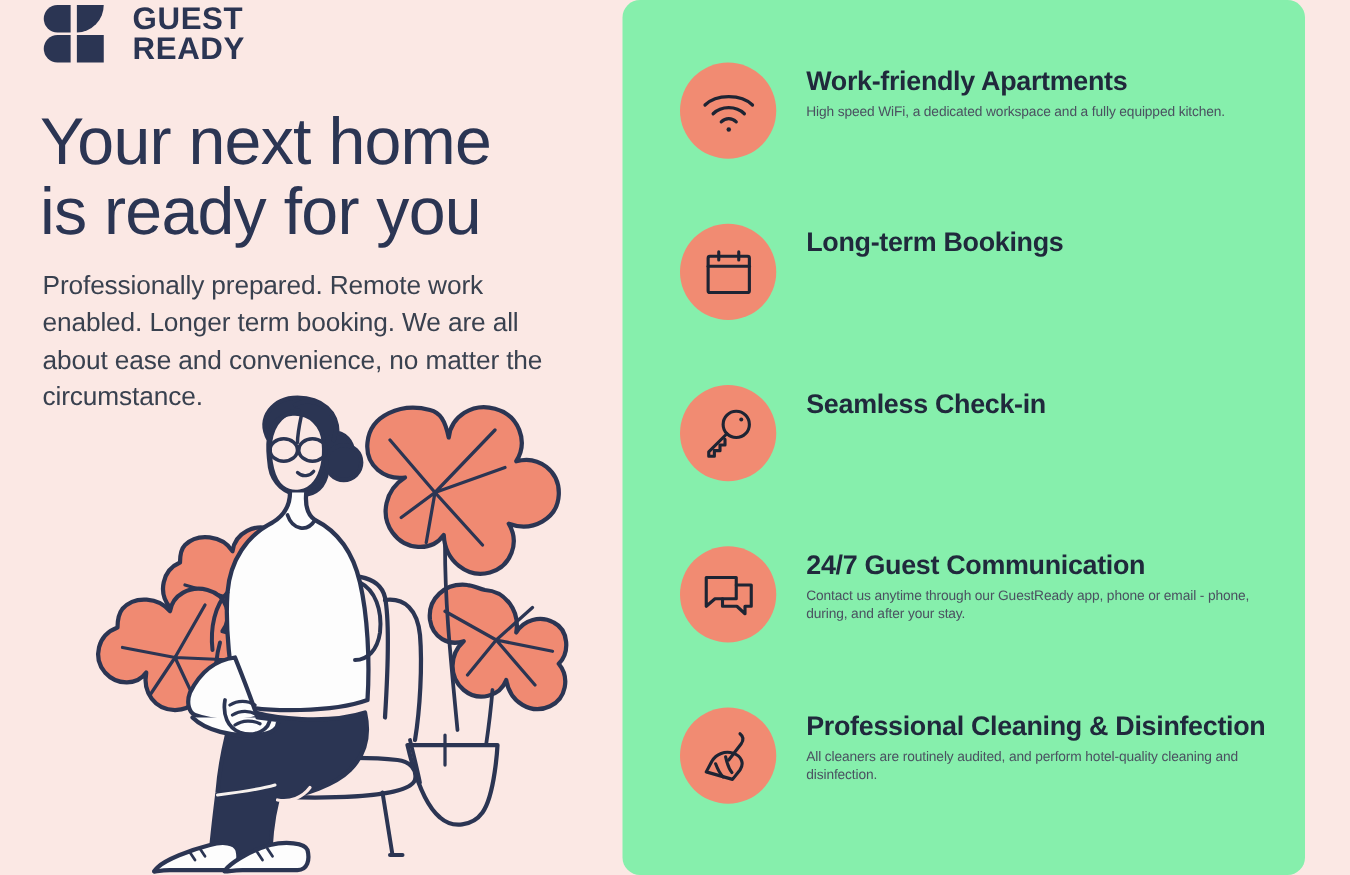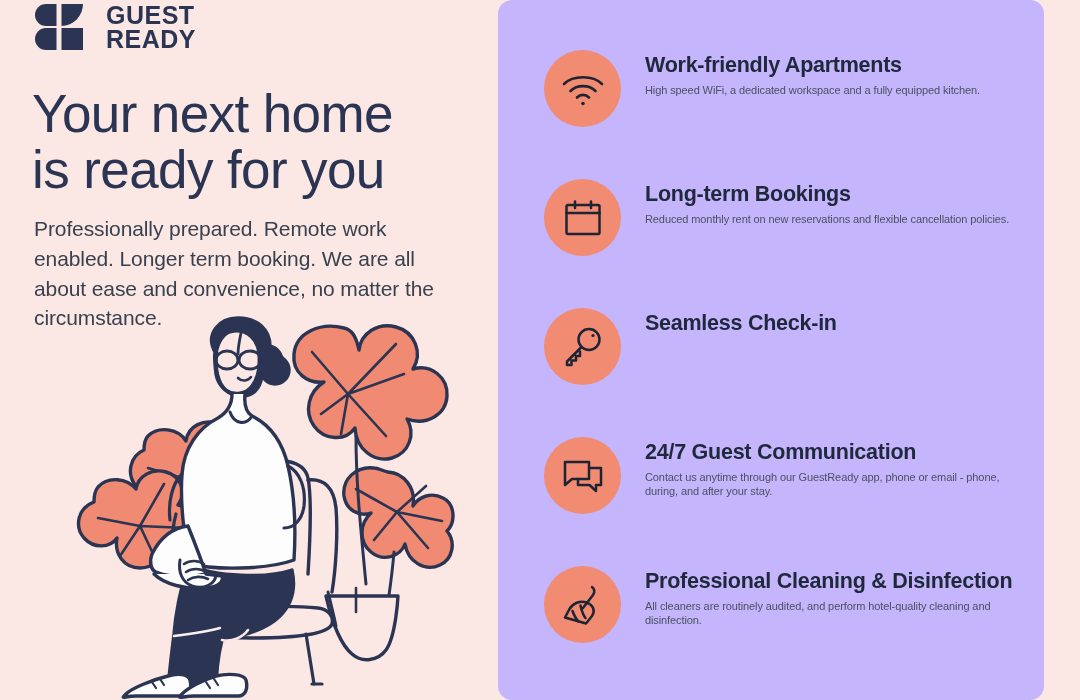--- a/index.html
+++ b/index.html
@@ -42,21 +42,21 @@
   }
 
   .illustration{
     position:absolute; left:56px; top:316px;
     width:400px; height:384px;
   }
 
   
   .card{
     position:absolute; left:498px; top:0; width:546px; height:700px;
-    background:#c4b5fd;
+    background:#86efac;
     border-radius:14px 14px 14px 14px;
   }
 
   .feature-list{
     position:absolute; left:46px; top:48px; right:14px;
     display:flex; flex-direction:column; gap:50px;
   }
   .feature{
     display:flex; align-items:flex-start; gap:24px;
   }
@@ -236,21 +236,20 @@
       <div class="feature-icon">
         <svg width="40" height="40" viewBox="0 0 40 40" fill="none" stroke="#1E2433" stroke-width="2.5" stroke-linecap="round" stroke-linejoin="round">
           <rect x="3.5" y="7" width="33" height="29" rx="1.5"></rect>
           <path d="M3.5 15 H36.5"></path>
           <path d="M12 3.5 V10"></path>
           <path d="M28 3.5 V10"></path>
         </svg>
       </div>
       <div class="feature-text">
         <div class="feature-title">Long-term Bookings</div>
-        <div class="feature-desc">Reduced monthly rent on new reservations and flexible cancellation policies.</div>
       </div>
     </div>
 
     <div class="feature">
       <div class="feature-icon">
         <svg width="42" height="42" viewBox="0 0 42 42" fill="none" stroke="#1E2433" stroke-width="2.5" stroke-linecap="round" stroke-linejoin="round">
           <circle cx="27" cy="13.5" r="10.5"></circle>
           <circle cx="31" cy="9.5" r="1.6" fill="#1E2433" stroke="none"></circle>
           <path d="M19.5 21 L5 35.5 L5 39 L9.5 39 L9.5 34.5 L14 34.5 L14 30 L18 30 L18 25.5"></path>
         </svg>

